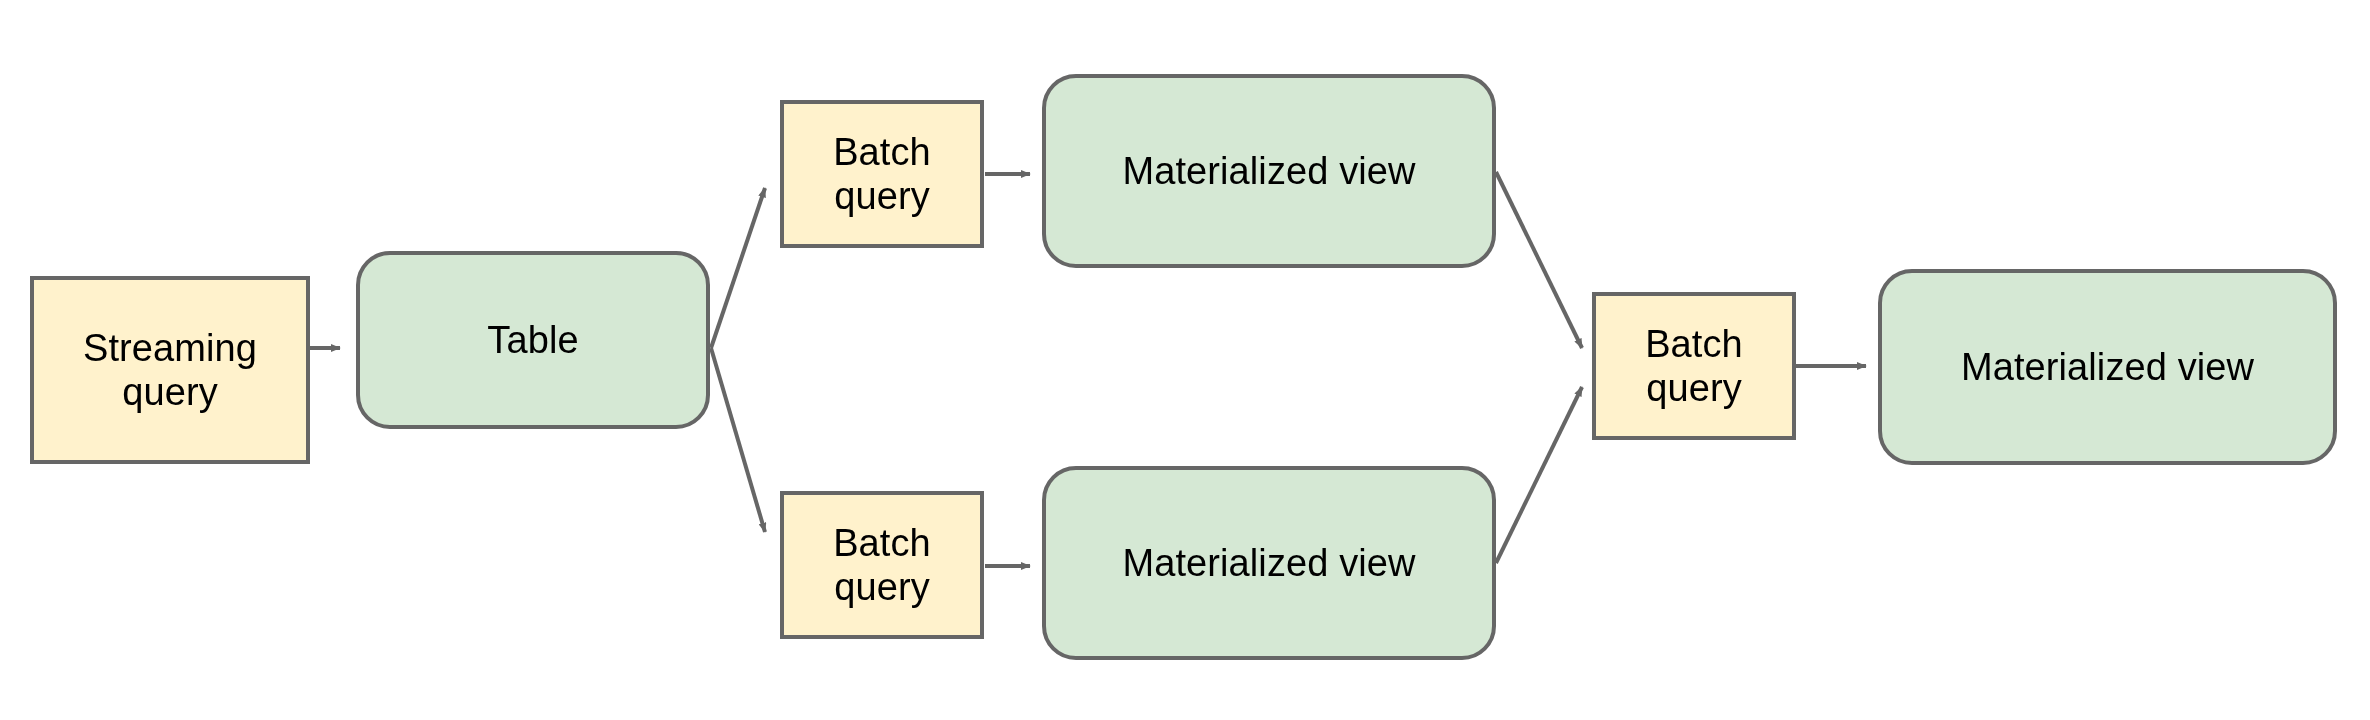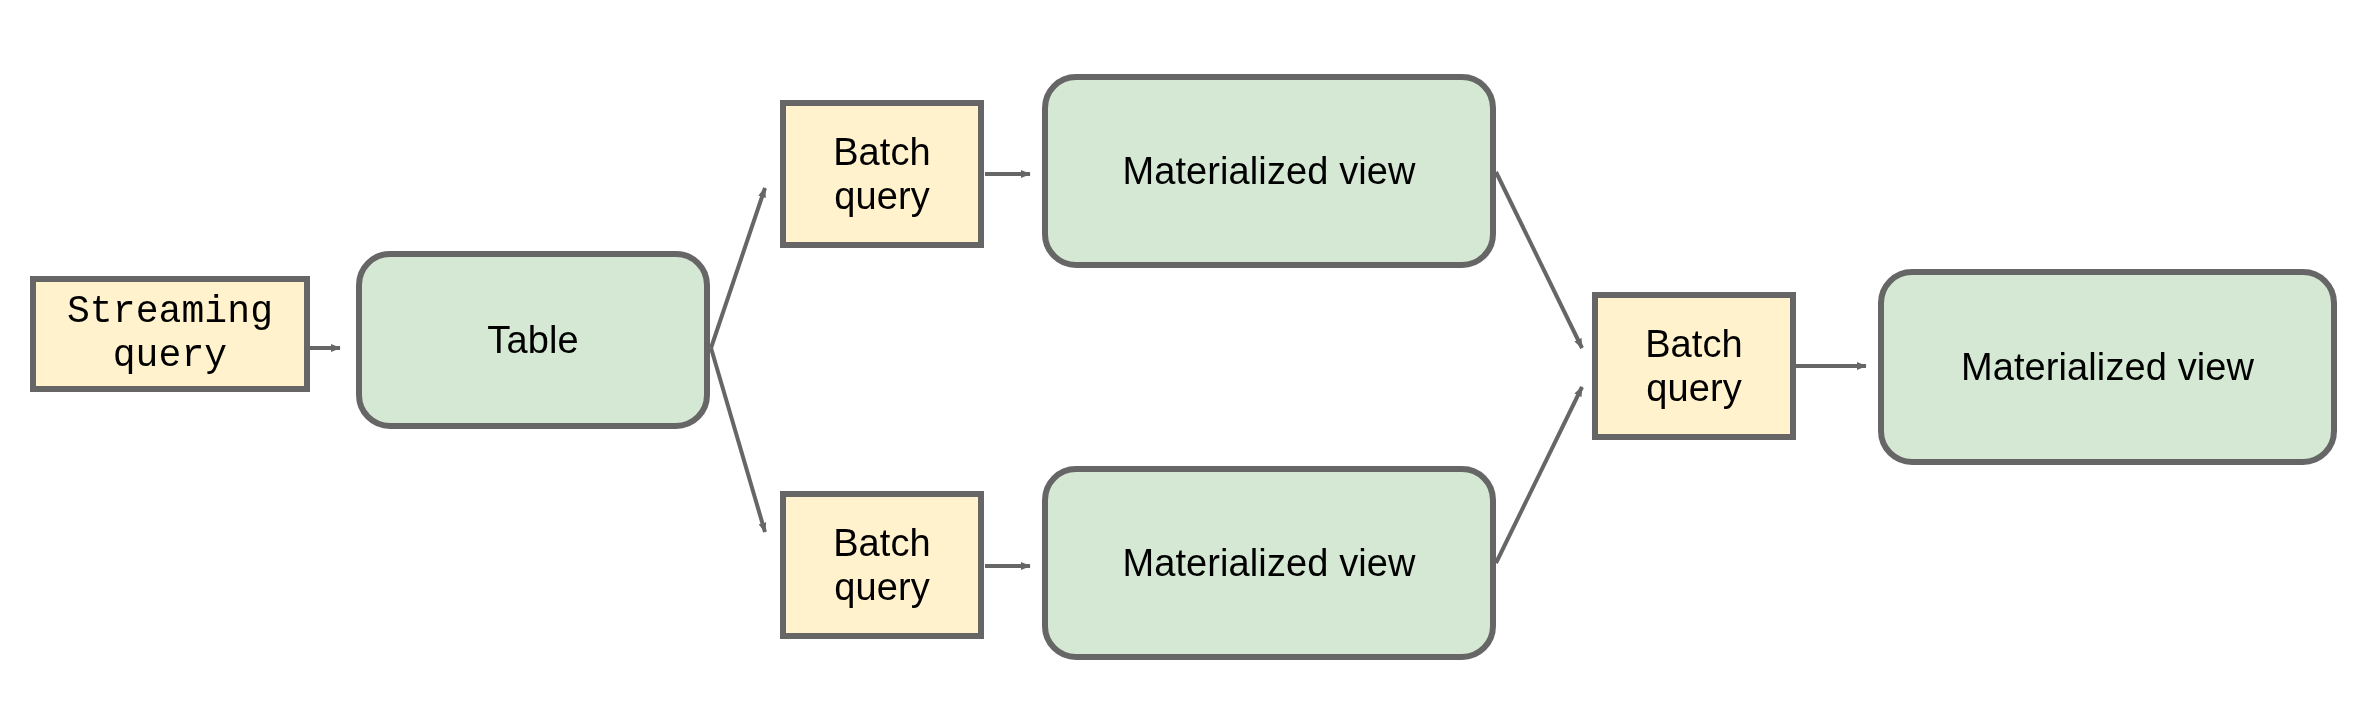--- a/index.html
+++ b/index.html
@@ -30,21 +30,21 @@
     box-sizing: border-box;
     display: flex;
     align-items: center;
     justify-content: center;
     text-align: center;
     color: #000000;
     font-family: "Liberation Sans", sans-serif;
     font-size: 38px;
     line-height: 1.16;
     letter-spacing: 0.1px;
-    border: 6px solid #0369a1;
+    border: 4px solid #0369a1;
     z-index: 2;
   }
   .node.process {
     background: #fff2cc;
     border-color: #666666;
     border-radius: 0;
   }
   .node.store {
     background: #d5e8d4;
     border-color: #666666;
@@ -74,21 +74,21 @@
       <path d="M 711 348 L 765 188"></path>
       <path d="M 711 348 L 765 532"></path>
       <path d="M 985 174 L 1030 174"></path>
       <path d="M 985 566 L 1030 566"></path>
       <path d="M 1496 172 L 1582 348"></path>
       <path d="M 1496 563 L 1582 387"></path>
       <path d="M 1796 366 L 1866 366"></path>
     </g>
   </svg>
 
-  <div class="node process" style="left:30px; top:276px; width:280px; height:116px;font-family:Liberation Mono, monospace;">
+  <div class="node process" style="left:30px; top:276px; width:280px; height:188px;">
     <span class="node-label">Streaming
 query</span>
   </div>
 
   <div class="node store" style="left:356px; top:251px; width:354px; height:178px;">
     <span class="node-label">Table</span>
   </div>
 
   <div class="node process" style="left:780px; top:100px; width:204px; height:148px;">
     <span class="node-label">Batch

